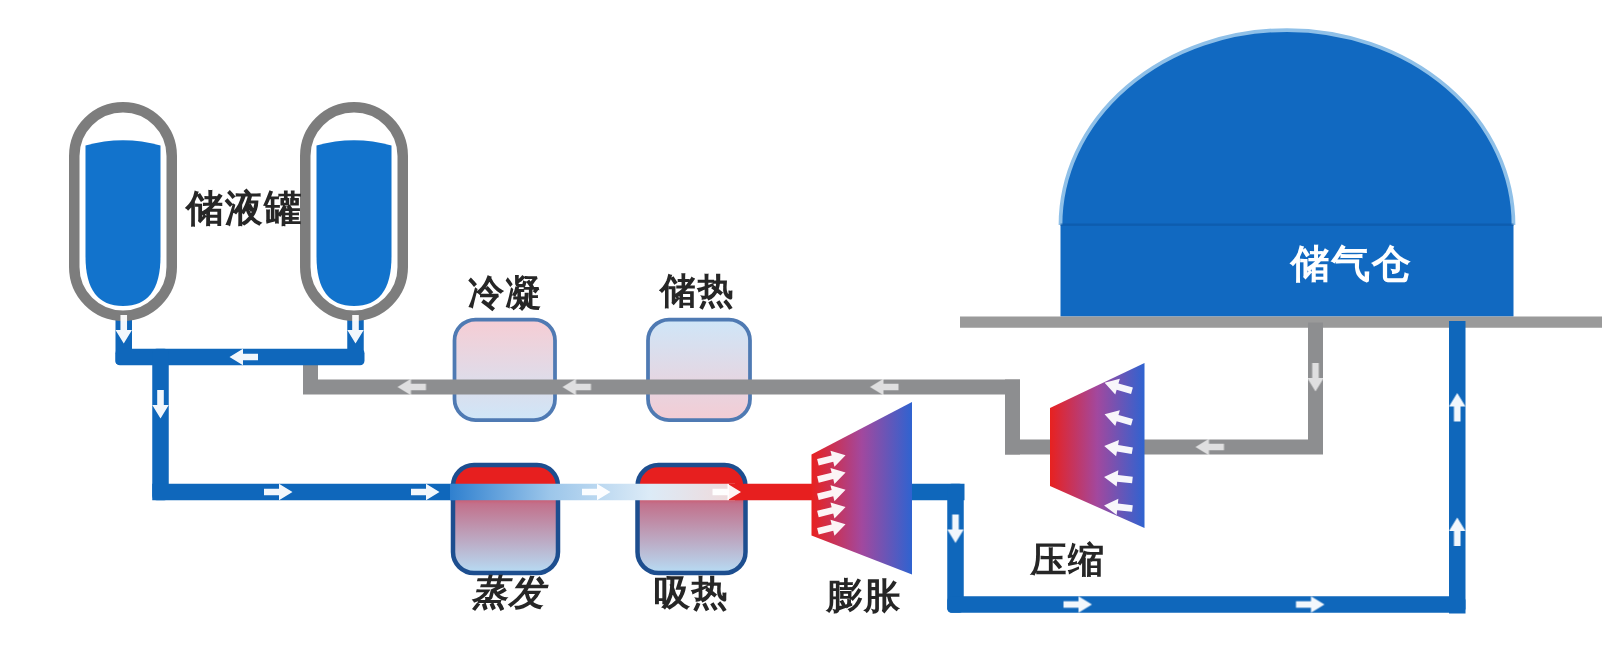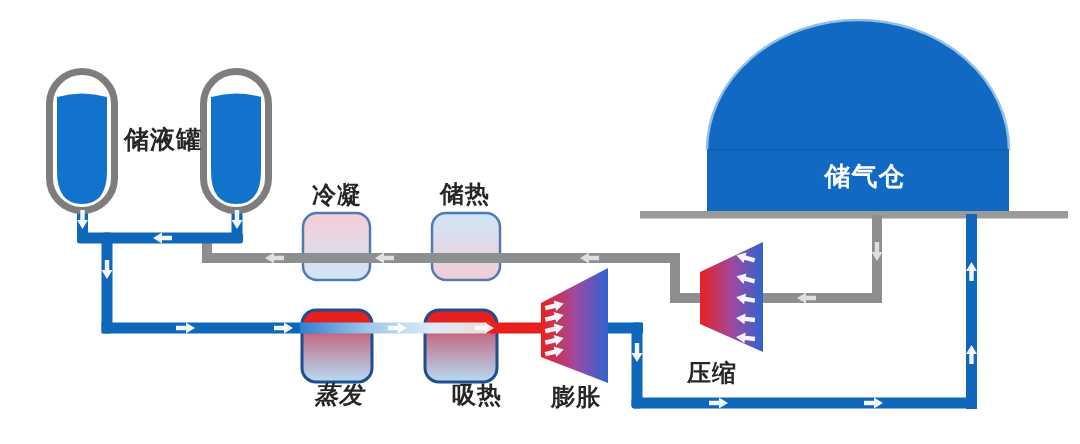--- a/index.html
+++ b/index.html
@@ -14,21 +14,21 @@
   .lbl{
     position:absolute;
     transform:translate(-50%,-50%);
     font-weight:700;
     font-size:24px;
     color:#262626;
     white-space:nowrap;
     letter-spacing:1px;
     text-align:center;
   }
-  .lbl.white{color:#ffffff;font-size:26px;}
+  .lbl.white{color:#ffffff;font-size:26px;margin-left:36px;}
   .lbl.big{font-size:25px;}
 </style>
 </head>
 <body>
 
 <div class="stage">
   <svg width="1080" height="444" viewBox="0 0 1080 444" xmlns="http://www.w3.org/2000/svg">
     <defs>
       <linearGradient id="gradCondense" x1="0" y1="0" x2="0" y2="1">
         <stop offset="0" stop-color="#f6cdd4"></stop>
@@ -157,17 +157,17 @@
         <use href="#arr" transform="translate(807,298) rotate(180)"></use>
         <use href="#arr" transform="translate(877,251) rotate(90)"></use>
       </g>
     </g>
   </svg>
 
   <div class="lbl big" style="left:163px;top:139px;">储液罐</div>
   <div class="lbl" style="left:337px;top:195px;font-family:Liberation Serif, serif;">冷凝</div>
   <div class="lbl" style="left:465px;top:194px;">储热</div>
   <div class="lbl" style="left:339px;top:395px;font-style:italic;">蒸发</div>
-  <div class="lbl" style="left:477px;top:395px;">吸热</div>
+  <div class="lbl" style="left:461px;top:395px;">吸热</div>
   <div class="lbl" style="left:576px;top:397px;font-family:Liberation Serif, serif;">膨胀</div>
   <div class="lbl" style="left:712px;top:373px;">压缩</div>
   <div class="lbl white" style="left:865px;top:176px;">储气仓</div>
 </div>
 
 </body></html>

